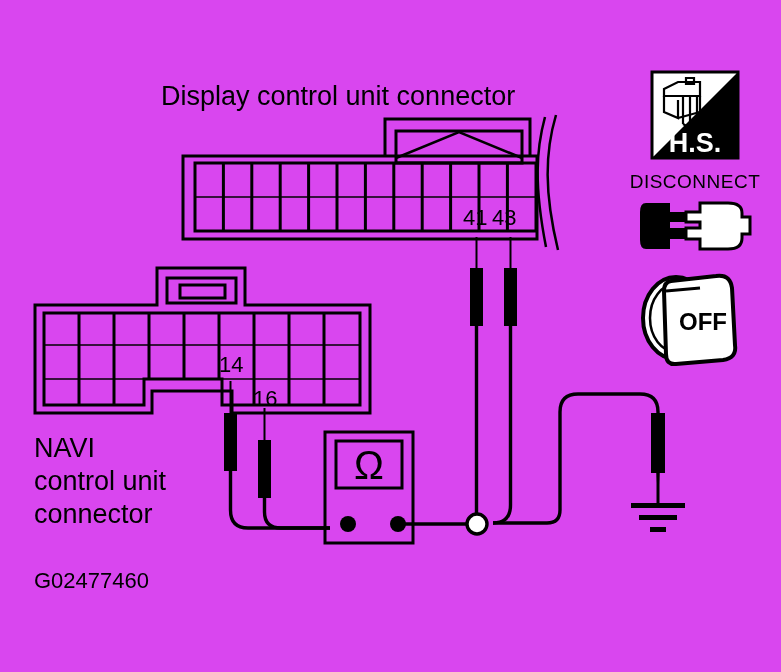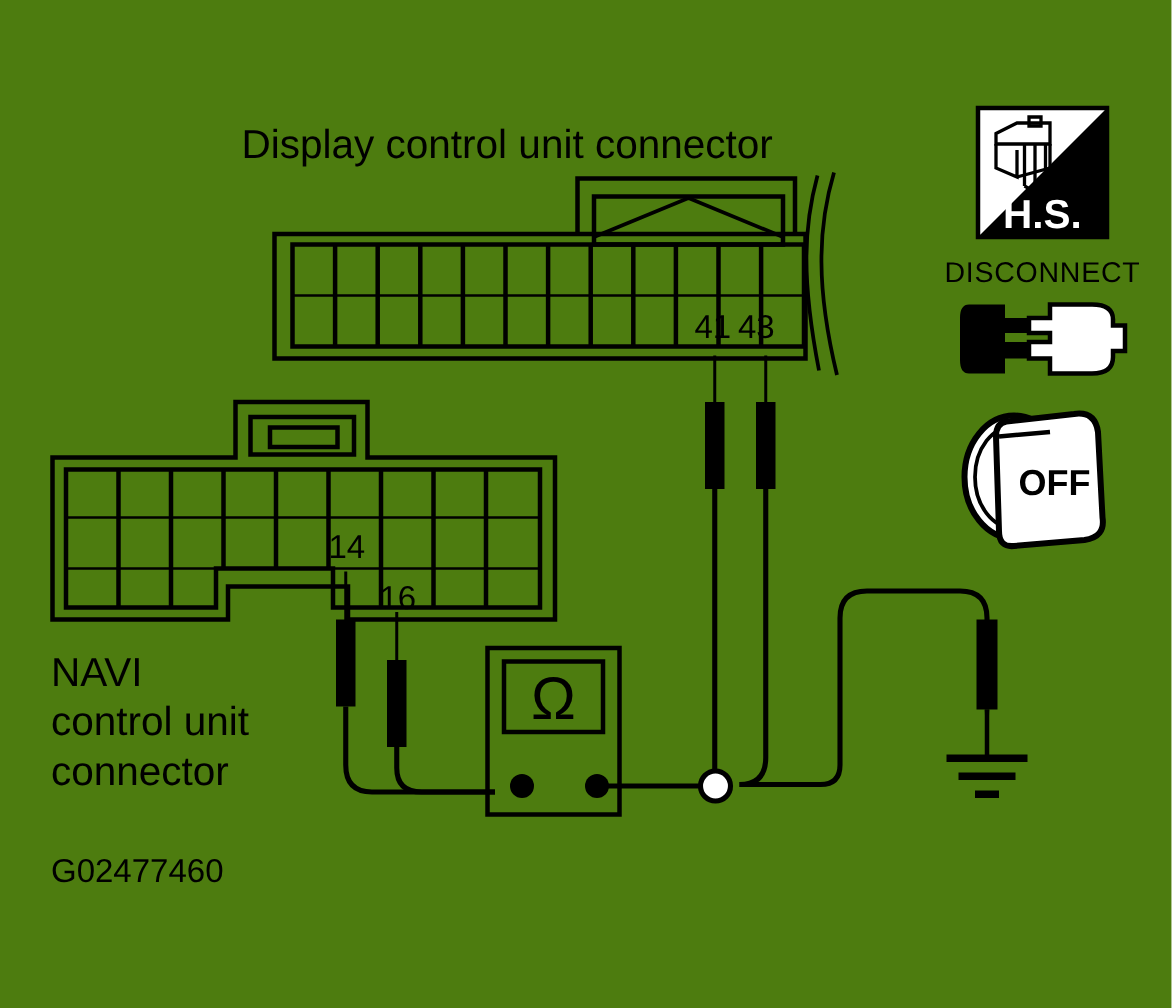--- a/index.html
+++ b/index.html
@@ -7,21 +7,21 @@
     padding: 0;
     background: #ffffff;
   }
   body {
     font-family: "Liberation Sans", sans-serif;
   }
   #page {
     position: relative;
     width: 781px;
     height: 672px;
-    background: #4d7c0f;
+    background: #d946ef;
     overflow: hidden;
   }
   #diagram {
     position: absolute;
     left: 0;
     top: 0;
   }
   .lbl {
     font-family: "Liberation Sans", sans-serif;
     fill: #000000;

